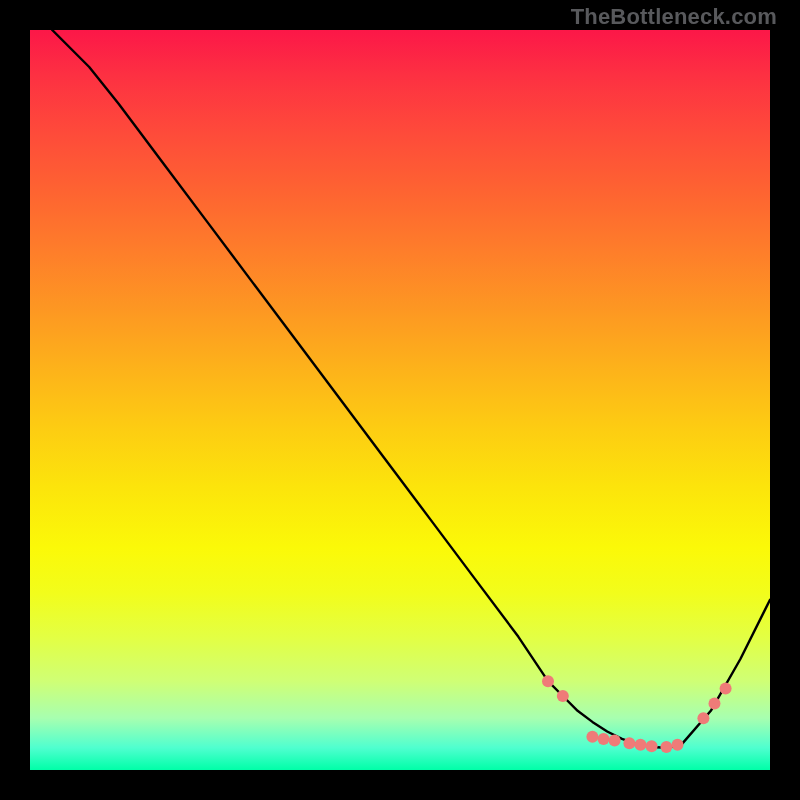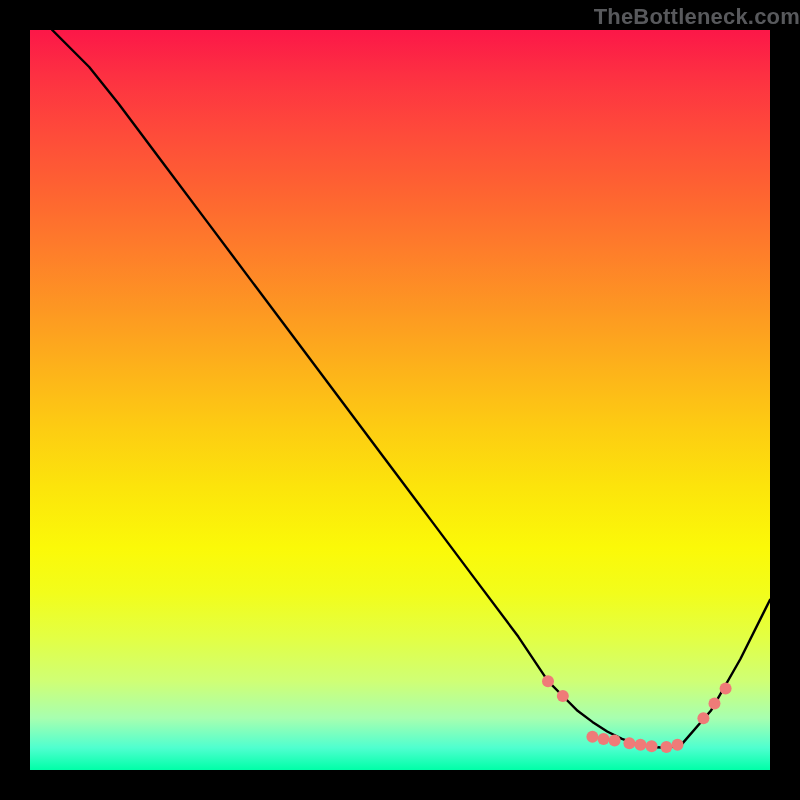--- a/index.html
+++ b/index.html
@@ -31,21 +31,21 @@
       #e3ff43 82%,
       #cfff75 88%,
       #a7ffb0 93%,
       #4fffcf 97%,
       #00ffa8 100%
     );
   }
   .watermark {
     position: absolute;
     top: 4px;
-    right: 0;
+    right: 23px;
     font-family: Arial, Helvetica, sans-serif;
     font-size: 22px;
     font-weight: 600;
     color: #58595c;
     letter-spacing: 0.2px;
     user-select: none;
   }
   svg.curve {
     position: absolute;
     left: 30px;

